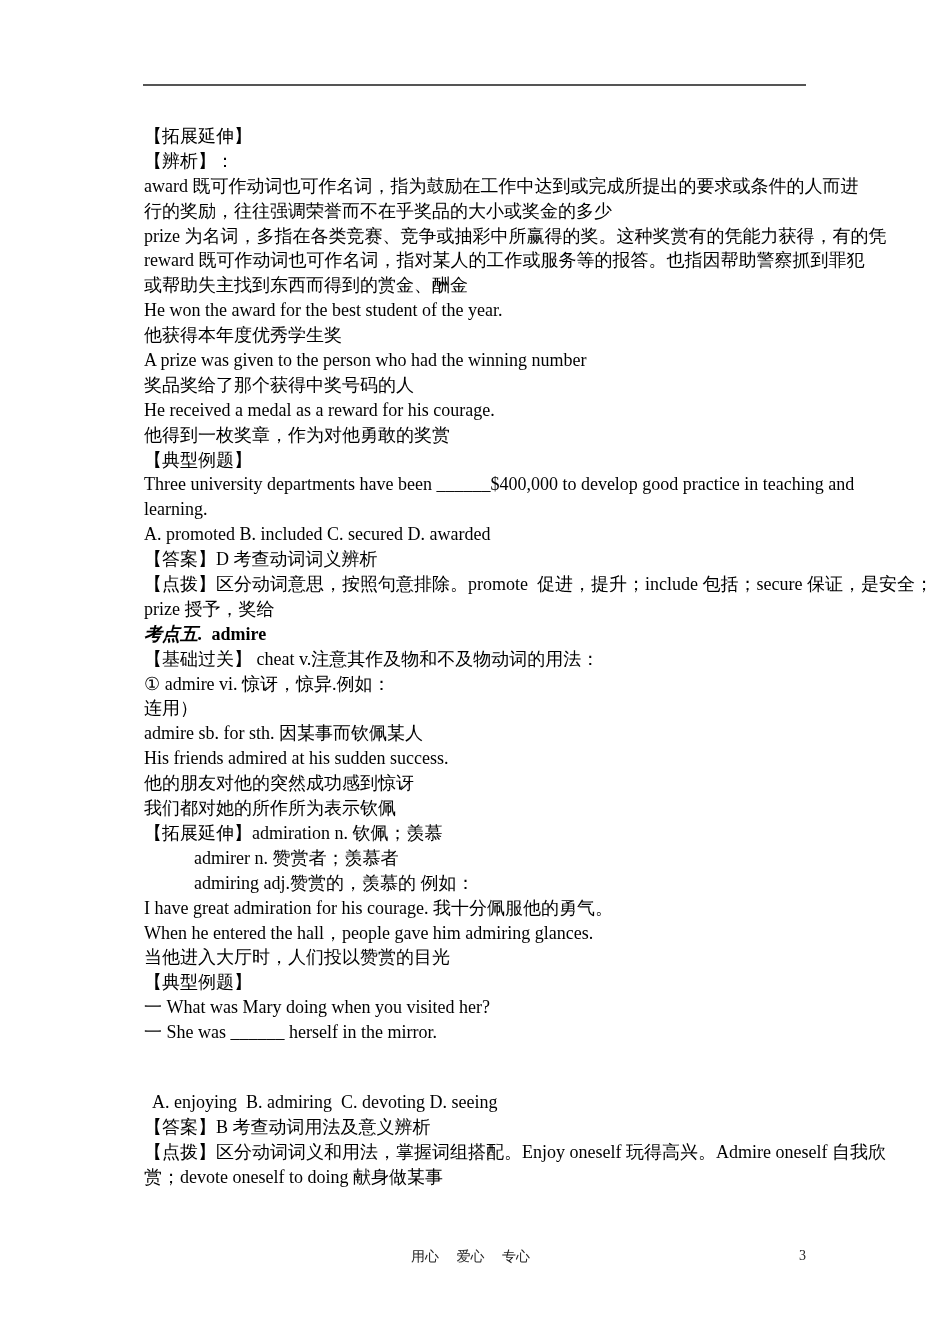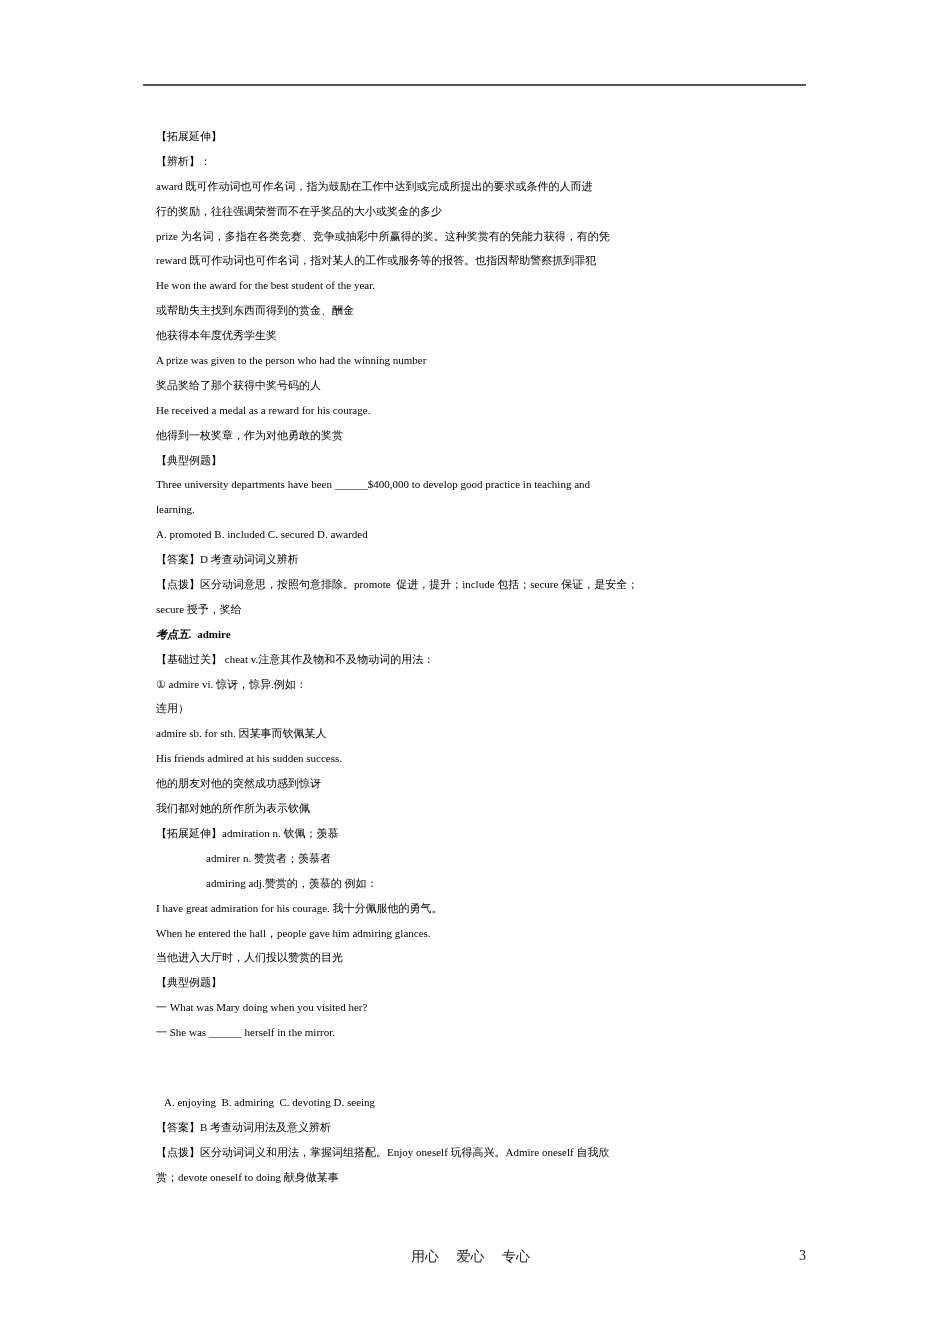--- a/index.html
+++ b/index.html
@@ -18,24 +18,24 @@
     .header-rule {
       position: absolute;
       left: 143px;
       top: 84px;
       width: 663px;
       height: 0;
       border-top: 2px solid #555555;
     }
     .content {
       position: absolute;
-      left: 156px;
+      left: 144px;
       top: 124px;
       width: 672px;
-      font-size: 11px;
+      font-size: 18px;
       line-height: 24.9px;
       font-family: Liberation Serif, serif;
     }
     .line {
       white-space: pre;
       display: block;
       height: 24.9px;
     }
     .indent {
       padding-left: 50px;
@@ -77,34 +77,34 @@
 <div class="header-rule"></div>
 
 <div class="content">
 
   <span class="line">【拓展延伸】</span>
   <span class="line">【辨析】：</span>
   <span class="line">award 既可作动词也可作名词，指为鼓励在工作中达到或完成所提出的要求或条件的人而进</span>
   <span class="line">行的奖励，往往强调荣誉而不在乎奖品的大小或奖金的多少</span>
   <span class="line">prize 为名词，多指在各类竞赛、竞争或抽彩中所赢得的奖。这种奖赏有的凭能力获得，有的凭</span>
   <span class="line">reward 既可作动词也可作名词，指对某人的工作或服务等的报答。也指因帮助警察抓到罪犯</span>
+  <span class="line">或帮助失主找到东西而得到的赏金、酬金</span>
   <span class="line">He won the award for the best student of the year.</span>
-  <span class="line">或帮助失主找到东西而得到的赏金、酬金</span>
   <span class="line">他获得本年度优秀学生奖</span>
   <span class="line">A prize was given to the person who had the winning number</span>
   <span class="line">奖品奖给了那个获得中奖号码的人</span>
   <span class="line">He received a medal as a reward for his courage.</span>
   <span class="line">他得到一枚奖章，作为对他勇敢的奖赏</span>
   <span class="line">【典型例题】</span>
   <span class="line">Three university departments have been ______$400,000 to develop good practice in teaching and</span>
   <span class="line">learning.</span>
   <span class="line">A. promoted B. included C. secured D. awarded</span>
   <span class="line">【答案】D 考查动词词义辨析</span>
   <span class="line">【点拨】区分动词意思，按照句意排除。promote  促进，提升；include 包括；secure 保证，是安全；</span>
-  <span class="line">secure 授予，奖给</span>
+  <span class="line">prize 授予，奖给</span>
 
   <span class="line section-title"><span class="cn">考点五.</span>  <span>admire</span></span>
   <span class="line">【基础过关】 cheat v.注意其作及物和不及物动词的用法：</span>
   <span class="line">① admire vi. 惊讶，惊异.例如：</span>
   <span class="line">连用）</span>
   <span class="line">admire sb. for sth. 因某事而钦佩某人</span>
   <span class="line">His friends admired at his sudden success.</span>
   <span class="line">他的朋友对他的突然成功感到惊讶</span>
   <span class="line">我们都对她的所作所为表示钦佩</span>
   <span class="line">【拓展延伸】admiration n. 钦佩；羡慕</span>

